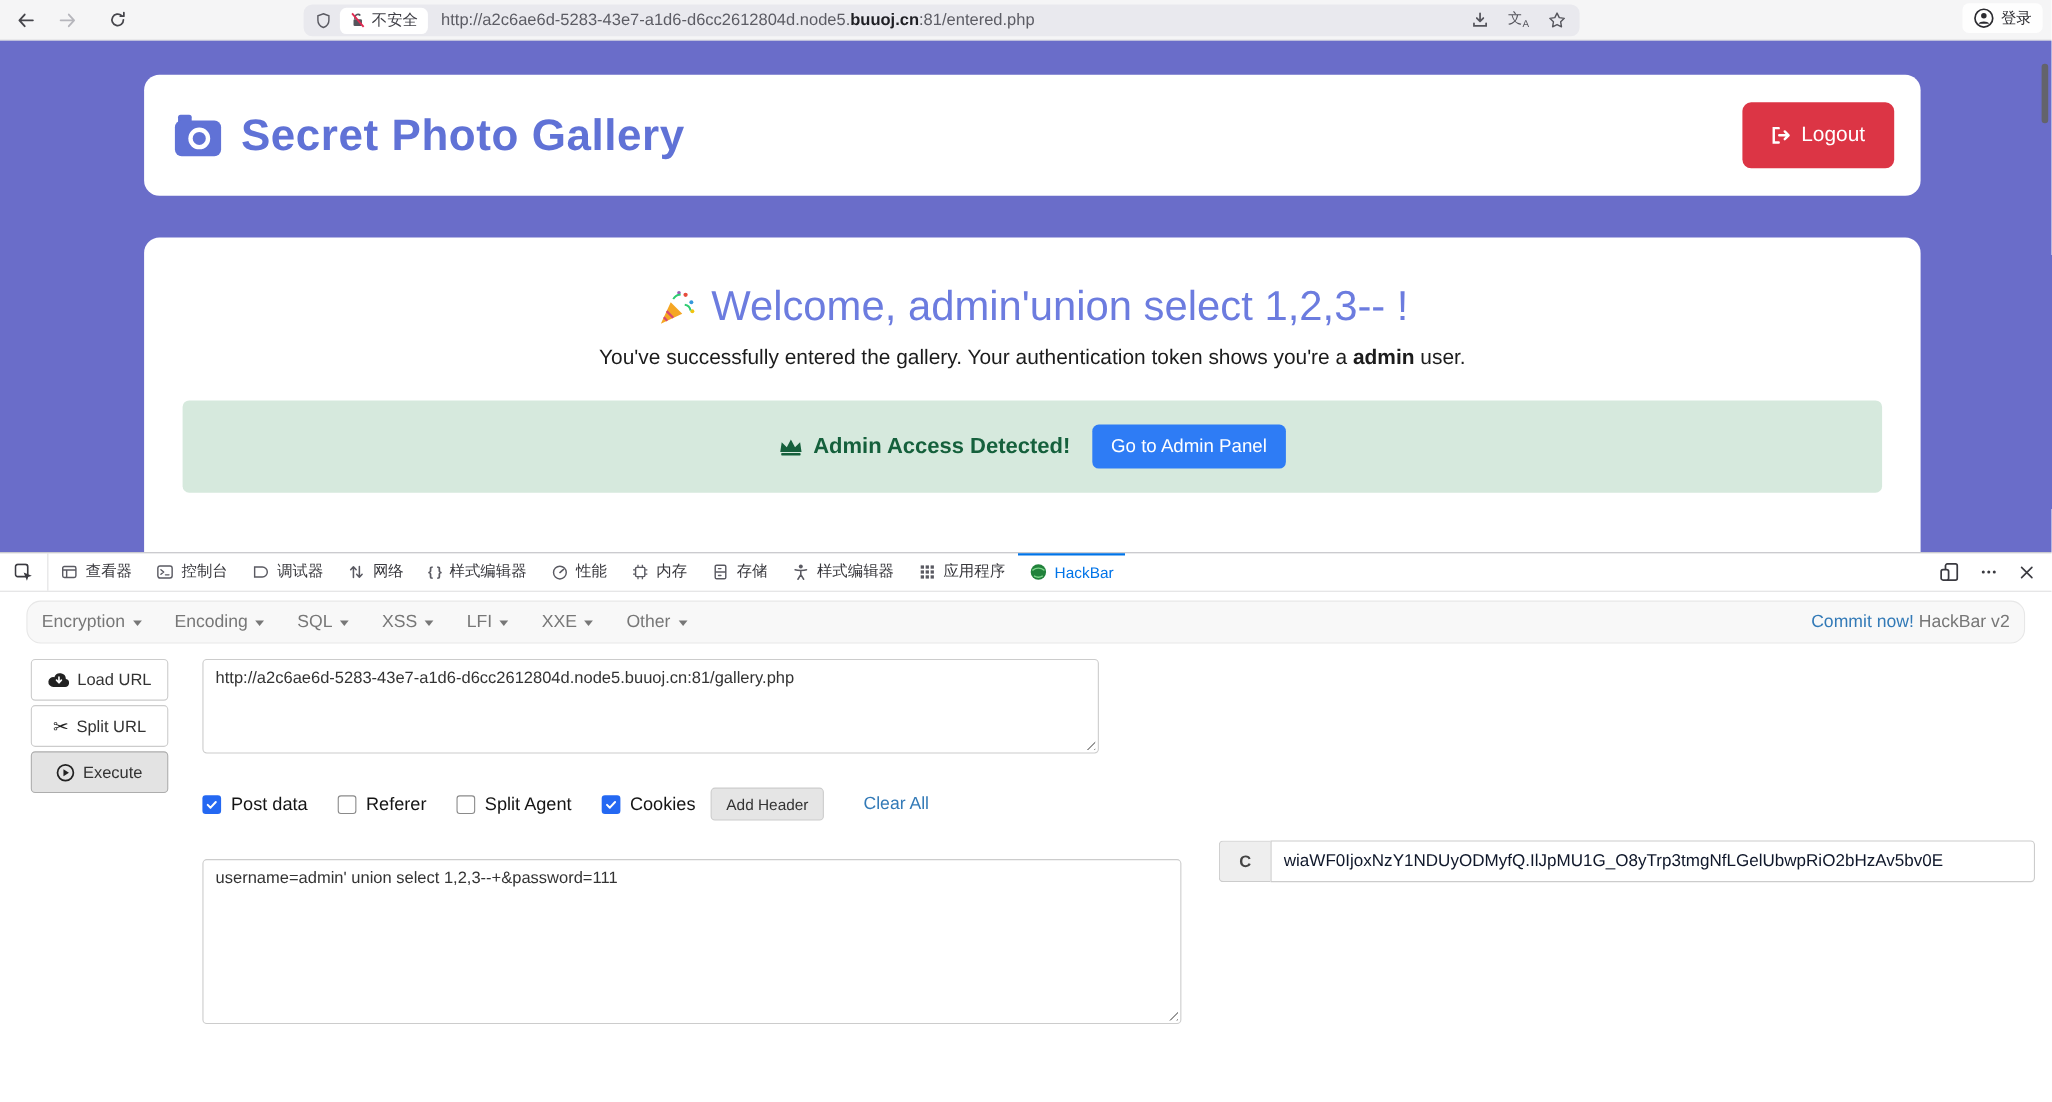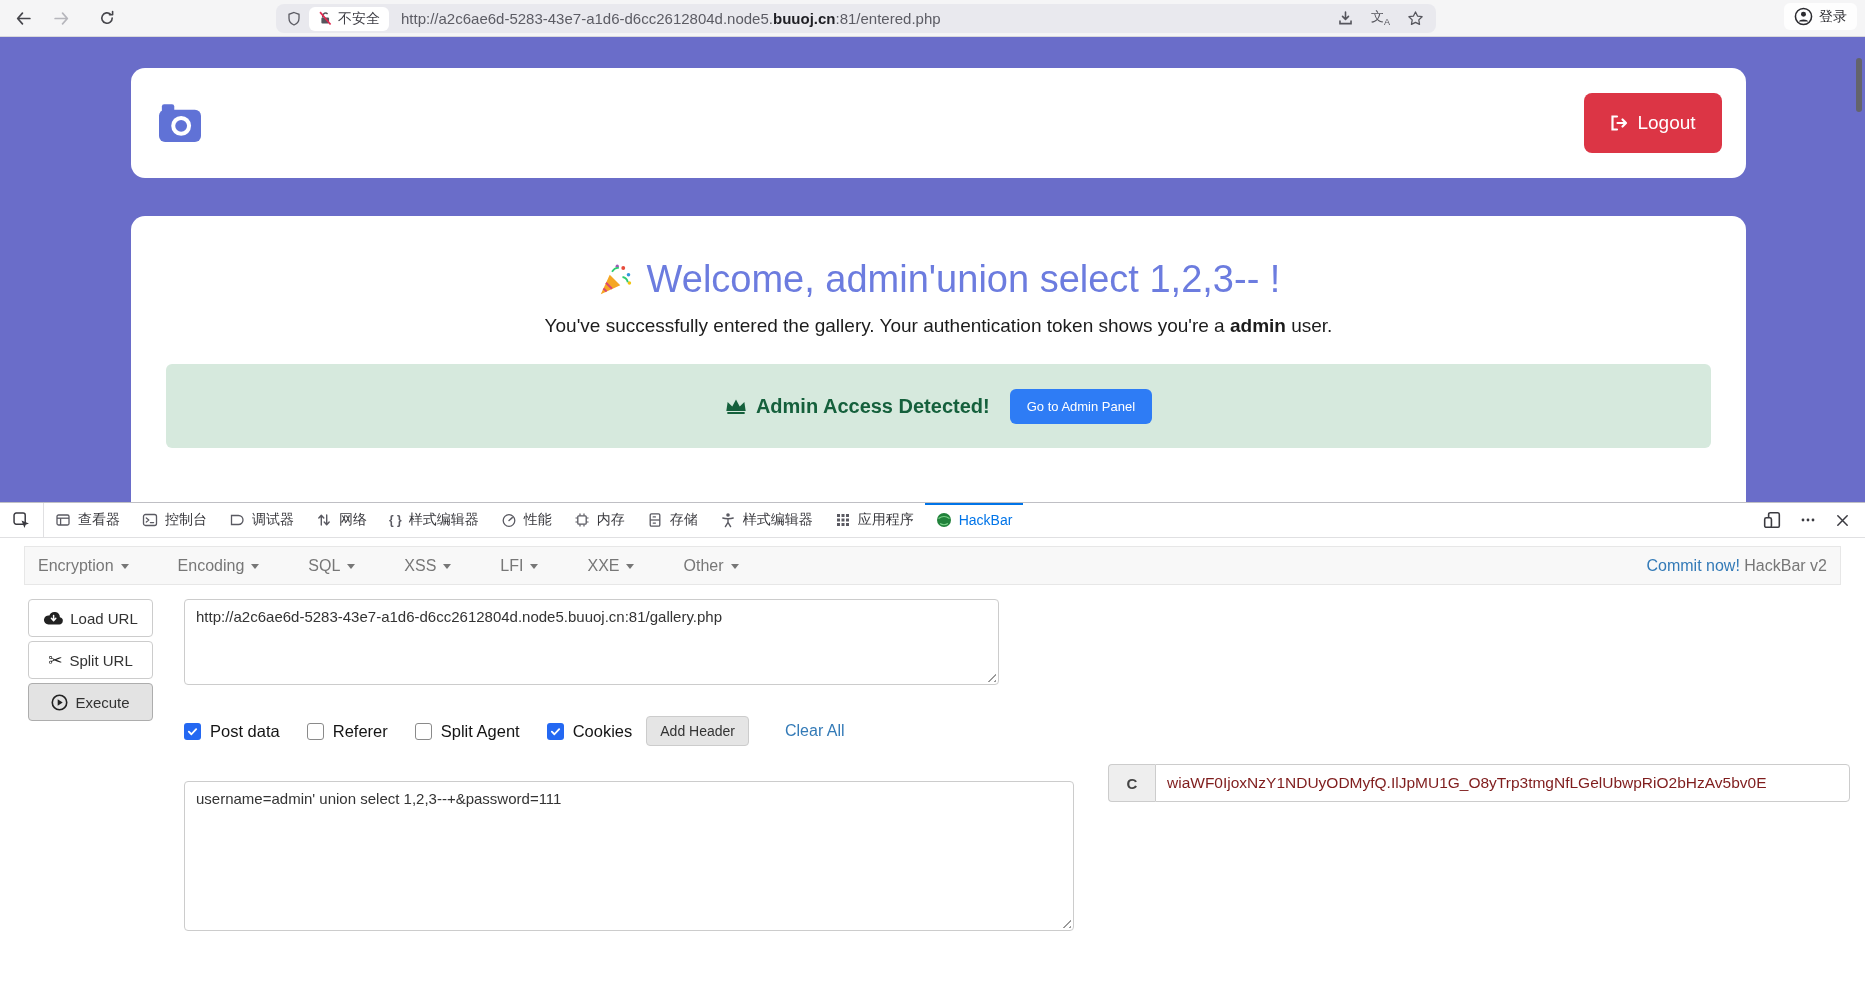--- a/index.html
+++ b/index.html
@@ -28,35 +28,35 @@
   .card { position:absolute; left:131px; width:1615px; background:#fff; border-radius:14px; }
   .hdr-card { top:31px; height:110px; display:flex; align-items:center; padding:0 24px 0 26px; }
   .hdr-title { display:flex; align-items:center; gap:16px; }
   .hdr-title h1 { font-size:40px; font-weight:bold; color:#6072d6; letter-spacing:.5px; }
   .logout-btn { margin-left:auto; width:138px; height:60px; background:#dc3545; border:none; border-radius:8px; color:#fff; font-size:19px; font-family:inherit; display:flex; align-items:center; justify-content:center; gap:9px; cursor:pointer; }
   .main-card { top:179px; height:420px; text-align:center; padding-top:42px; }
   .welcome-h { display:flex; align-items:center; justify-content:center; gap:14px; font-size:38px; font-weight:300; color:#6c7cdf; }
   .welcome-p { margin-top:14px; font-size:19px; color:#1c1c1c; }
   .admin-box { margin:27px 35px 0; height:84px; background:#d6e9dd; border-radius:6px; display:flex; align-items:center; justify-content:center; gap:20px; }
   .admin-label { display:flex; align-items:center; gap:9px; font-size:20px; font-weight:bold; color:#15603c; }
-  .admin-btn { background:#2e7cf5; color:#fff; border:none; border-radius:6px; font-family:inherit; font-size:13px; padding:10px 17px; cursor:pointer; }
+  .admin-btn { background:#2e7cf5; color:#fff; border:none; border-radius:6px; font-family:inherit; font-size:17px; padding:10px 17px; cursor:pointer; }
 
   
   .devtools { position:absolute; top:502px; left:0; width:1865px; height:500px; background:#fff; border-top:1px solid #bfbfc4; }
   .dt-tabs { height:35px; display:flex; align-items:stretch; border-bottom:1px solid #e0e0e2; color:#38383d; }
   .dt-pick { width:44px; display:flex; align-items:center; justify-content:center; border-right:1px solid #e0e0e2; color:#3a3a40; }
   .dt-tab { display:flex; align-items:center; gap:7px; padding:0 11px; font-size:14px; color:#38383d; white-space:nowrap; cursor:default; }
   .dt-tab .ic { display:flex; color:#5a5a62; }
   .dt-tab.active { color:#0074e8; box-shadow:inset 0 2px 0 #0074e8; }
   .braces { font-size:12px; font-weight:bold; color:#5a5a62; }
   .dt-right { margin-left:auto; display:flex; align-items:center; gap:19px; padding-right:15px; color:#3a3a40; }
 
   
   .hb { position:absolute; top:36px; left:0; width:1865px; height:464px; background:#fff; }
-  .hb-menubar { position:absolute; left:24px; right:24px; top:7px; height:39px; background:#f8f8f8; border:1px solid #e7e7e7; border-radius:0; display:flex; align-items:center; padding:0 13px; font-size:16px; color:#777;gap:19px; }
+  .hb-menubar { position:absolute; left:24px; right:24px; top:7px; height:39px; background:#f8f8f8; border:1px solid #e7e7e7; border-radius:13px; display:flex; align-items:center; padding:0 13px; font-size:16px; color:#777; }
   .hb-menu { display:flex; align-items:center; gap:7px; margin-right:30px; cursor:pointer; }
   .caret { width:0; height:0; border-left:4.5px solid transparent; border-right:4.5px solid transparent; border-top:5px solid #777; margin-top:2px; }
   .hb-commit { margin-left:auto; font-size:16px; color:#777; }
   .hb-commit a { color:#337ab7; text-decoration:none; }
   .hb-btncol { position:absolute; left:28px; top:60px; }
   .hb-btn { width:125px; height:38px; background:#fff; border:1px solid #ccc; border-radius:4px; display:flex; align-items:center; justify-content:center; gap:7px; font-family:inherit; font-size:15px; color:#333; margin-bottom:4px; cursor:pointer; }
   .hb-btn.exec { background:#e3e3e3; border-color:#adadad; }
   .scissors { font-size:17px; line-height:1; color:#222; }
   .ta-wrap { position:absolute; }
   .ta-wrap textarea { width:100%; height:100%; border:1px solid #ccc; border-radius:4px; padding:8px 11px; font-family:inherit; font-size:15px; color:#333; resize:none; outline:none; }
@@ -65,21 +65,21 @@
   .post-wrap { left:184px; top:242px; width:890px; height:150px; }
   .cb-row { position:absolute; left:184px; top:176px; height:32px; display:flex; align-items:center; font-size:16.5px; color:#141414; }
   .cb { width:17px; height:17px; border-radius:3px; margin-right:9px; flex:none; display:flex; align-items:center; justify-content:center; }
   .cb.on { background:#2468f2; }
   .cb.off { background:#fff; border:1.5px solid #8a8a8a; }
   .cb-label { margin-right:27px; }
   .addheader-btn { height:30px; background:#e5e5e5; border:1px solid #ccc; border-radius:4px; font-family:inherit; font-size:14px; color:#333; padding:0 13px; margin-left:6px; cursor:pointer; }
   .clearall { margin-left:36px; font-size:16px; color:#337ab7; text-decoration:none; }
   .cookie { position:absolute; left:1108px; top:225px; width:742px; height:38px; display:flex; }
   .cookie-addon { width:47px; background:#eee; border:1px solid #ccc; border-right:none; border-radius:4px 0 0 4px; display:flex; align-items:center; justify-content:center; font-weight:bold; font-size:15px; color:#444; }
-  .cookie input { flex:1; border:1px solid #ccc; border-radius:0 4px 4px 0; padding:12px 11px; font-family:inherit; font-size:15.5px; color:#7f1d1d; outline:none; min-width:0; }
+  .cookie input { flex:1; border:1px solid #ccc; border-radius:0 4px 4px 0; padding:12px 11px; font-family:inherit; font-size:15.5px; color:#0f172a; outline:none; min-width:0; }
 </style>
 </head>
 <body>
 
 <div class="toolbar">
   <div class="tb-btn" style="left:8px">
     <svg width="17" height="17" viewBox="0 0 16 16">
         <path d="M7 3 L2.5 8 L7 13 M3 8 h11" stroke="#45454b" stroke-width="1.6" fill="none" stroke-linecap="round" stroke-linejoin="round"></path>
       </svg>
   </div>
@@ -162,20 +162,21 @@
   <div class="card hdr-card">
     <div class="hdr-title">
       <span style="display:flex">
         <svg width="46" height="42" viewBox="0 0 24 22">
             <rect x="2.5" y="1.2" width="6.5" height="5" rx="1.2" fill="#6072d6"></rect>
             <rect x="1" y="4" width="22" height="17" rx="3.2" fill="#6072d6"></rect>
             <circle cx="12.6" cy="12.5" r="5.2" fill="#fff"></circle>
             <circle cx="12.6" cy="12.5" r="3.1" fill="#6072d6"></circle>
           </svg>
       </span>
+      <h1>Secret Photo Gallery</h1>
     </div>
     <button class="logout-btn">
       <span style="display:flex">
         <svg width="18" height="16" viewBox="0 0 18 16">
             <path d="M7 1.5 H2.5 V14.5 H7" fill="none" stroke="#fff" stroke-width="2.2" stroke-linecap="round"></path>
             <path d="M7.5 8 H15.5 M12.5 4.5 L16 8 L12.5 11.5" fill="none" stroke="#fff" stroke-width="2.2" stroke-linecap="round" stroke-linejoin="round"></path>
           </svg>
       </span>
       <span>Logout</span>
     </button>

